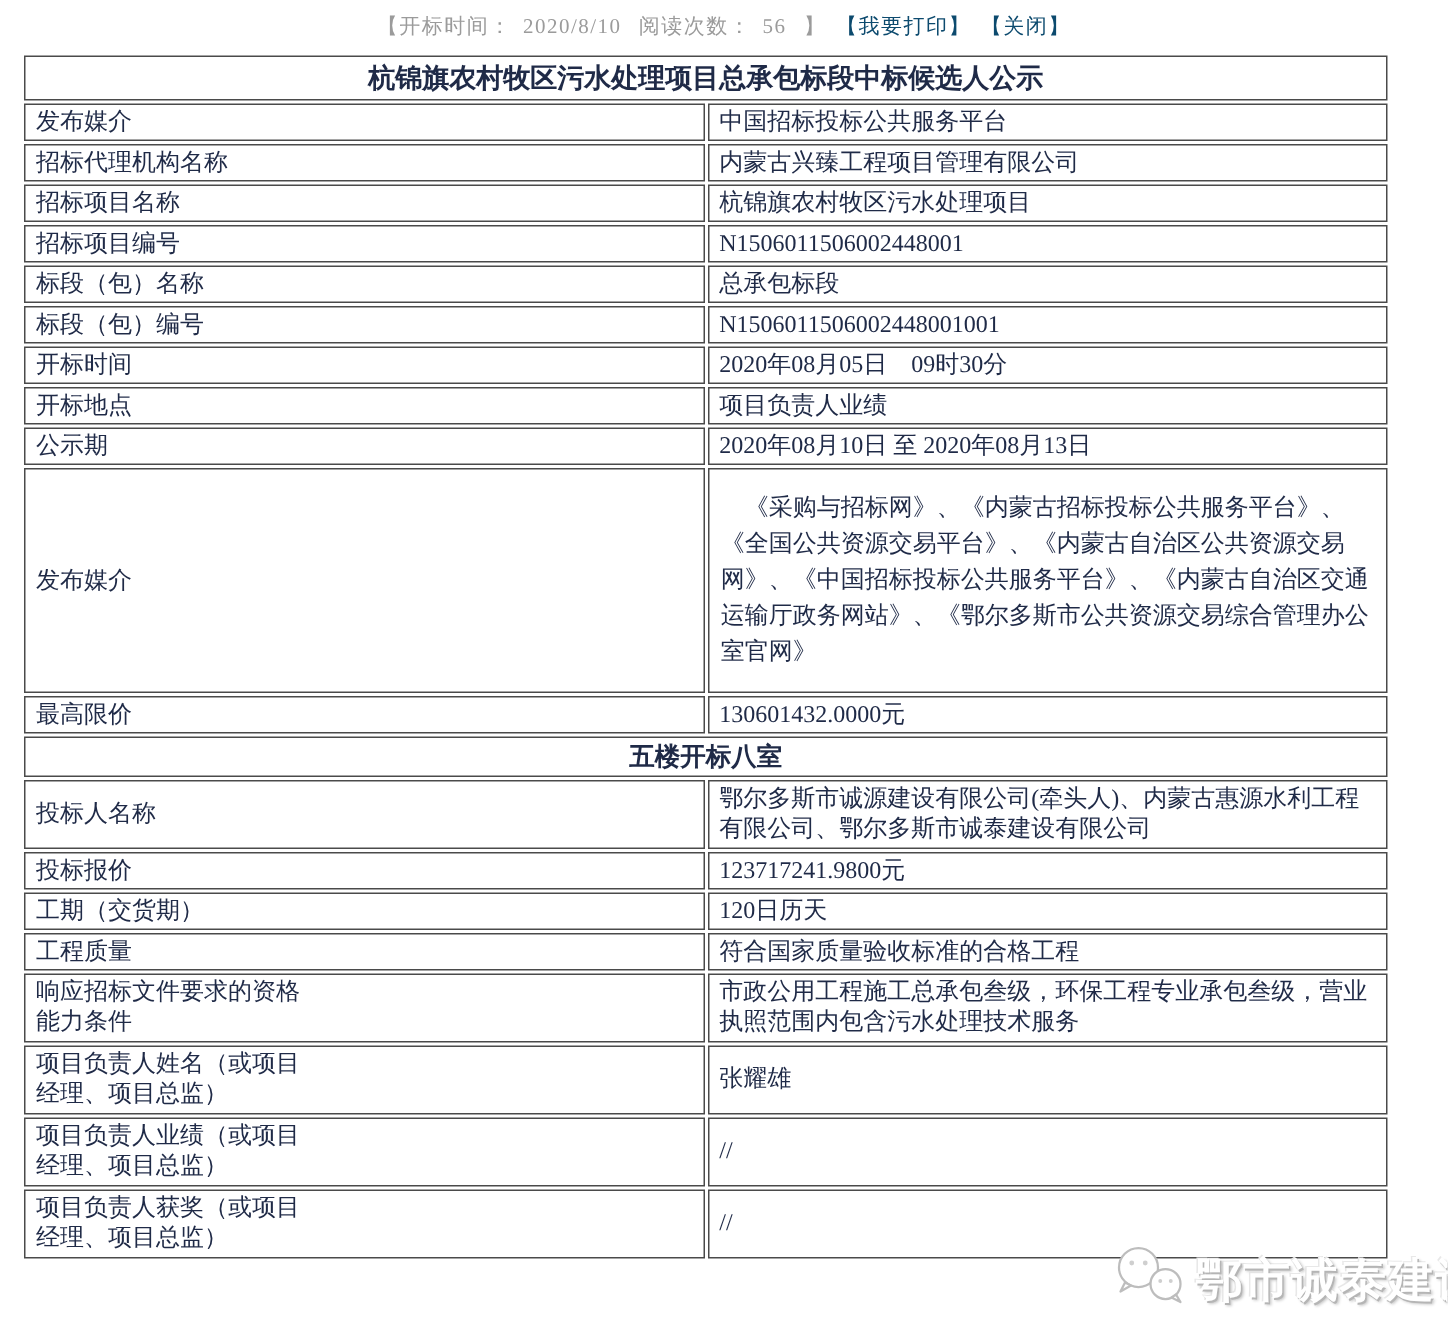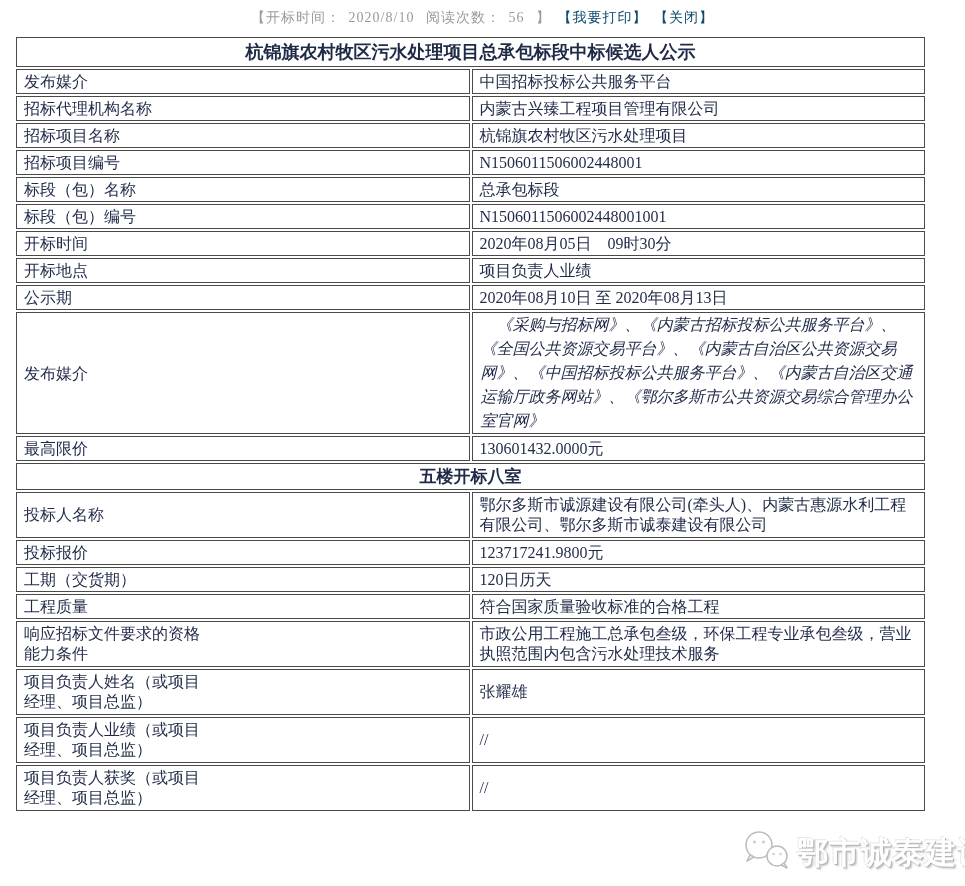--- a/index.html
+++ b/index.html
@@ -62,23 +62,22 @@
   }
   tr.section-row td {
     text-align: center;
     font-weight: bold;
     font-size: 17px;
     line-height: 21px;
     padding: 2px 7px;
   }
   tr.media-row td.val {
     line-height: 24px;
-    padding: 0 8px;
+    padding: 14px 8px;
     text-indent: 1em;
-    font-style: italic;
   }
   tr.two-line td { line-height: 20px; }
   
   .watermark {
     position: absolute;
     left: 740px;
     top: 828px;
     display: flex;
     align-items: center;
     gap: 3px;

